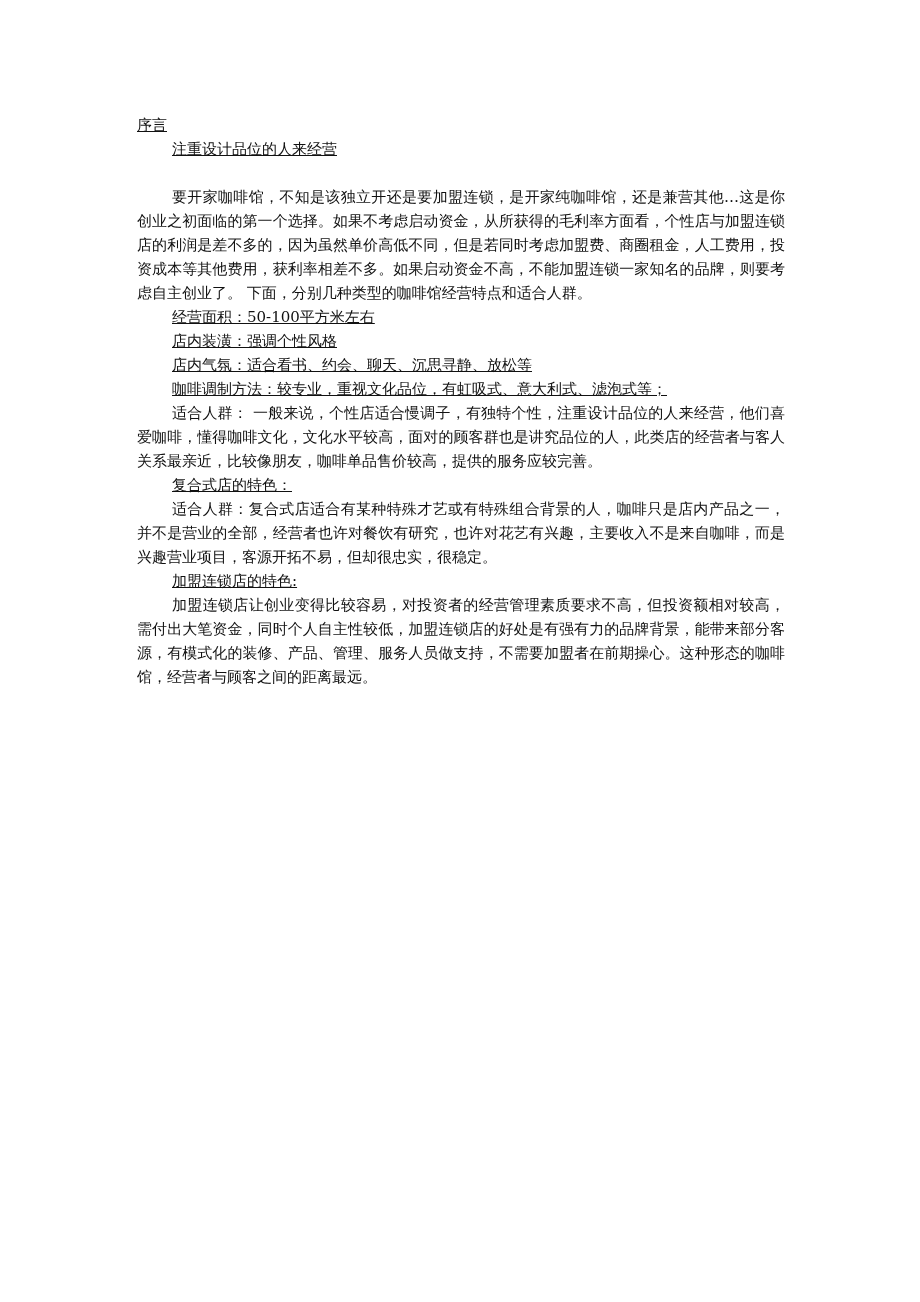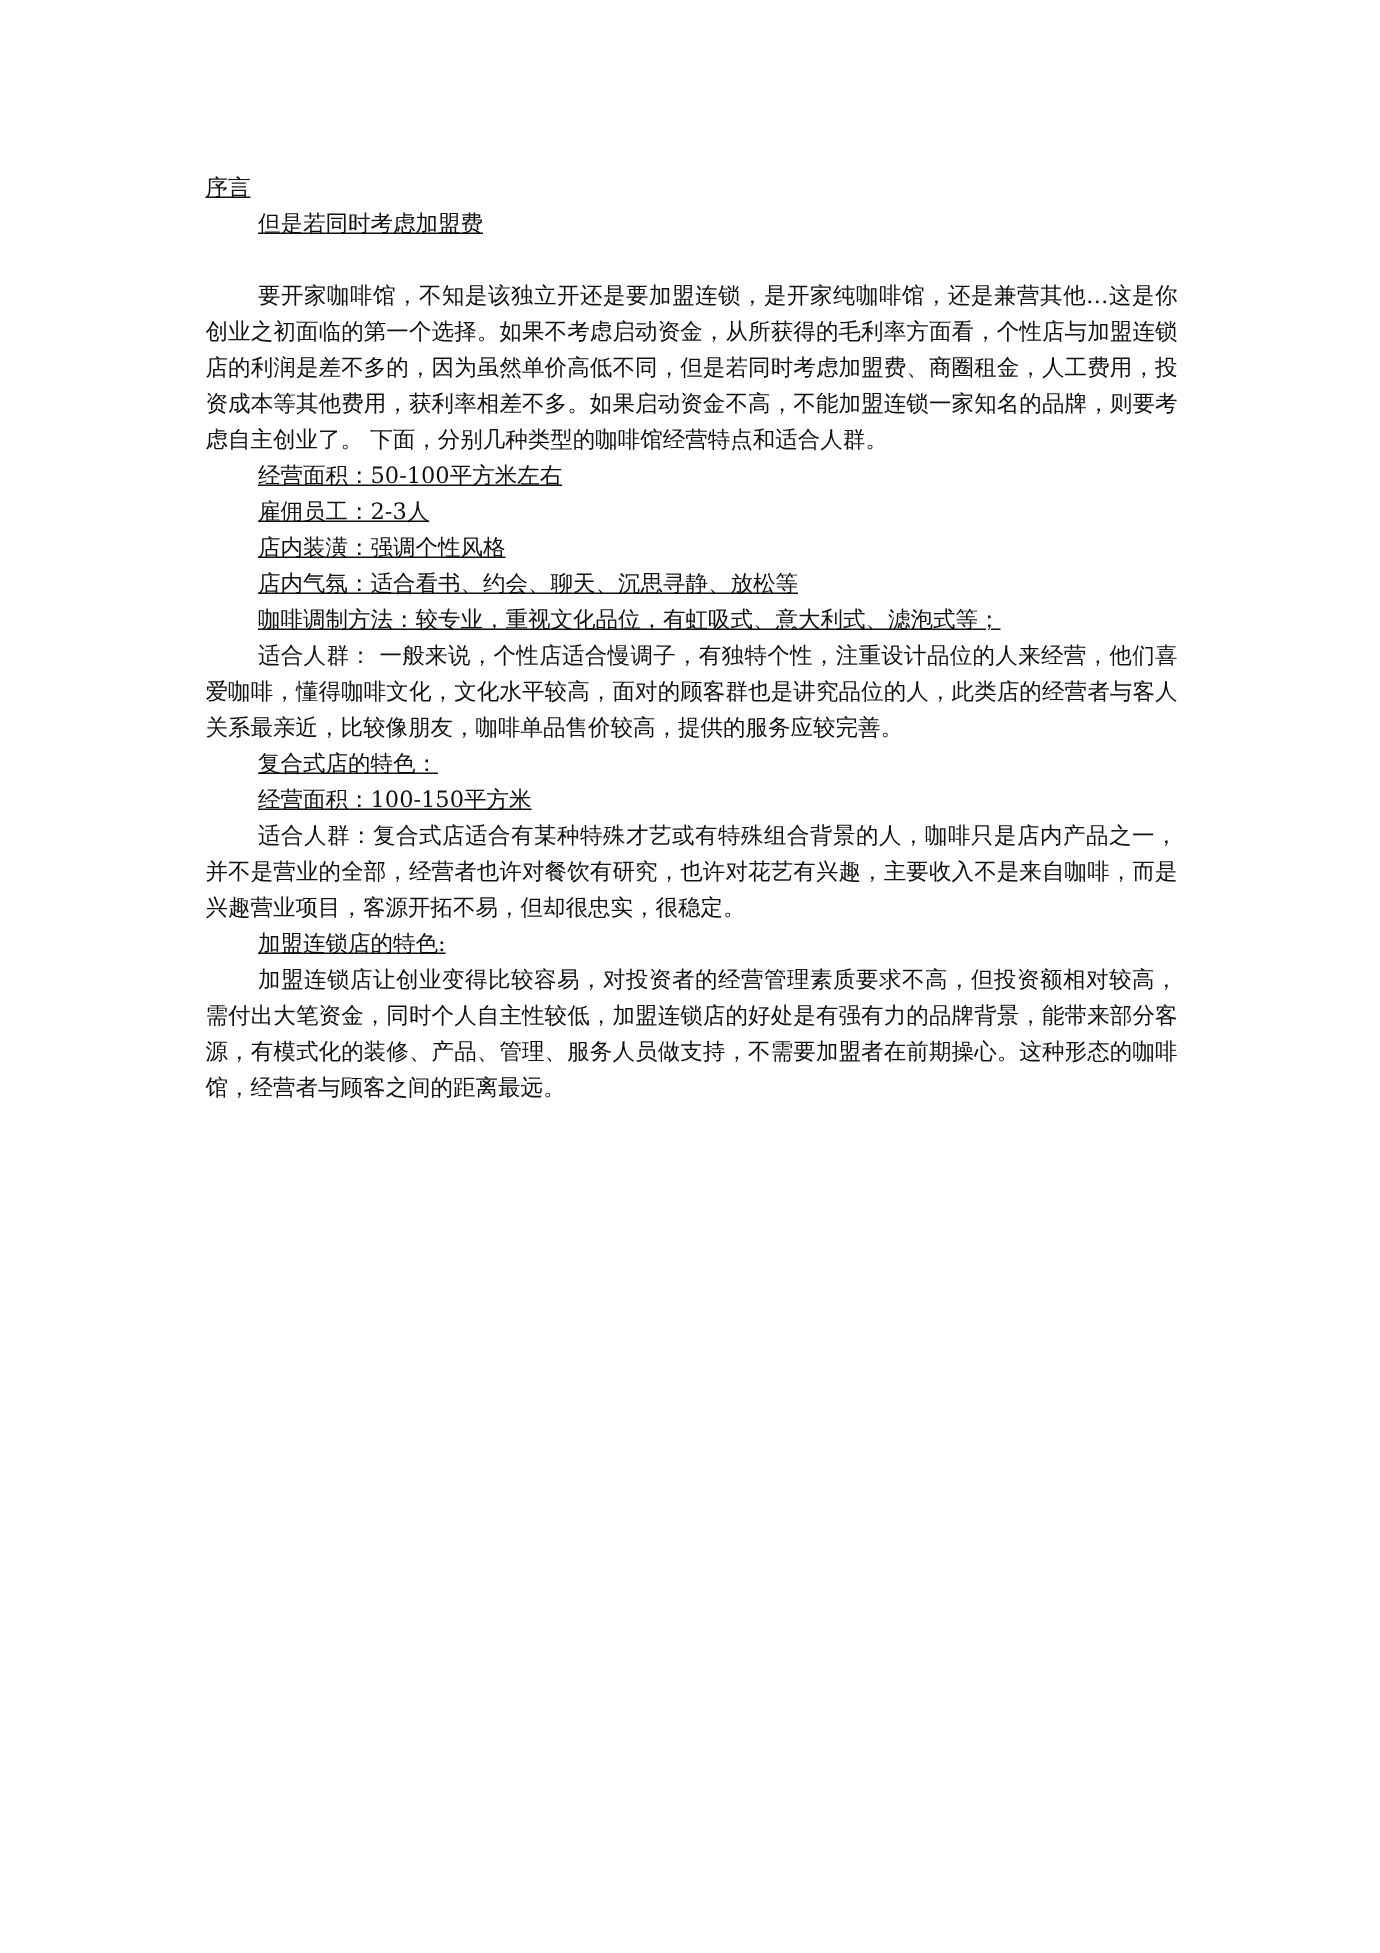--- a/index.html
+++ b/index.html
@@ -10,32 +10,30 @@
   .line { margin: 0; white-space: nowrap; height: 24px; text-decoration: underline; }
   .para { margin: 0; text-align: justify; text-indent: 35px; word-break: break-all; }
   .ind { padding-left: 35px; }
   .blank { height: 24px; }
 </style>
 </head>
 <body>
 
 <div class="page">
   <p class="line">序言</p>
-  <p class="line ind">但是若同时考虑加盟费</p>
+  <p class="line ind">注重设计品位的人来经营</p>
   <div class="blank"></div>
   <p class="para">要开家咖啡馆，不知是该独立开还是要加盟连锁，是开家纯咖啡馆，还是兼营其他…这是你创业之初面临的第一个选择。如果不考虑启动资金，从所获得的毛利率方面看，个性店与加盟连锁店的利润是差不多的，因为虽然单价高低不同，但是若同时考虑加盟费、商圈租金，人工费用，投资成本等其他费用，获利率相差不多。如果启动资金不高，不能加盟连锁一家知名的品牌，则要考虑自主创业了。 下面，分别几种类型的咖啡馆经营特点和适合人群。</p>
 
   <p class="line ind">经营面积：50-100平方米左右</p>
-  <p class="line ind">雇佣员工：2-3人</p>
   <p class="line ind">店内装潢：强调个性风格</p>
   <p class="line ind">店内气氛：适合看书、约会、聊天、沉思寻静、放松等</p>
   <p class="line ind">咖啡调制方法：较专业，重视文化品位，有虹吸式、意大利式、滤泡式等；</p>
   <p class="para">适合人群： 一般来说，个性店适合慢调子，有独特个性，注重设计品位的人来经营，他们喜爱咖啡，懂得咖啡文化，文化水平较高，面对的顾客群也是讲究品位的人，此类店的经营者与客人关系最亲近，比较像朋友，咖啡单品售价较高，提供的服务应较完善。</p>
 
   <p class="line ind">复合式店的特色：</p>
-  <p class="line ind">经营面积：100-150平方米</p>
   <p class="para">适合人群：复合式店适合有某种特殊才艺或有特殊组合背景的人，咖啡只是店内产品之一，并不是营业的全部，经营者也许对餐饮有研究，也许对花艺有兴趣，主要收入不是来自咖啡，而是兴趣营业项目，客源开拓不易，但却很忠实，很稳定。</p>
 
   <p class="line ind">加盟连锁店的特色:</p>
   <p class="para">加盟连锁店让创业变得比较容易，对投资者的经营管理素质要求不高，但投资额相对较高，需付出大笔资金，同时个人自主性较低，加盟连锁店的好处是有强有力的品牌背景，能带来部分客源，有模式化的装修、产品、管理、服务人员做支持，不需要加盟者在前期操心。这种形态的咖啡馆，经营者与顾客之间的距离最远。</p>
 
   <div class="blank"></div>
 </div>
 
 </body></html>

